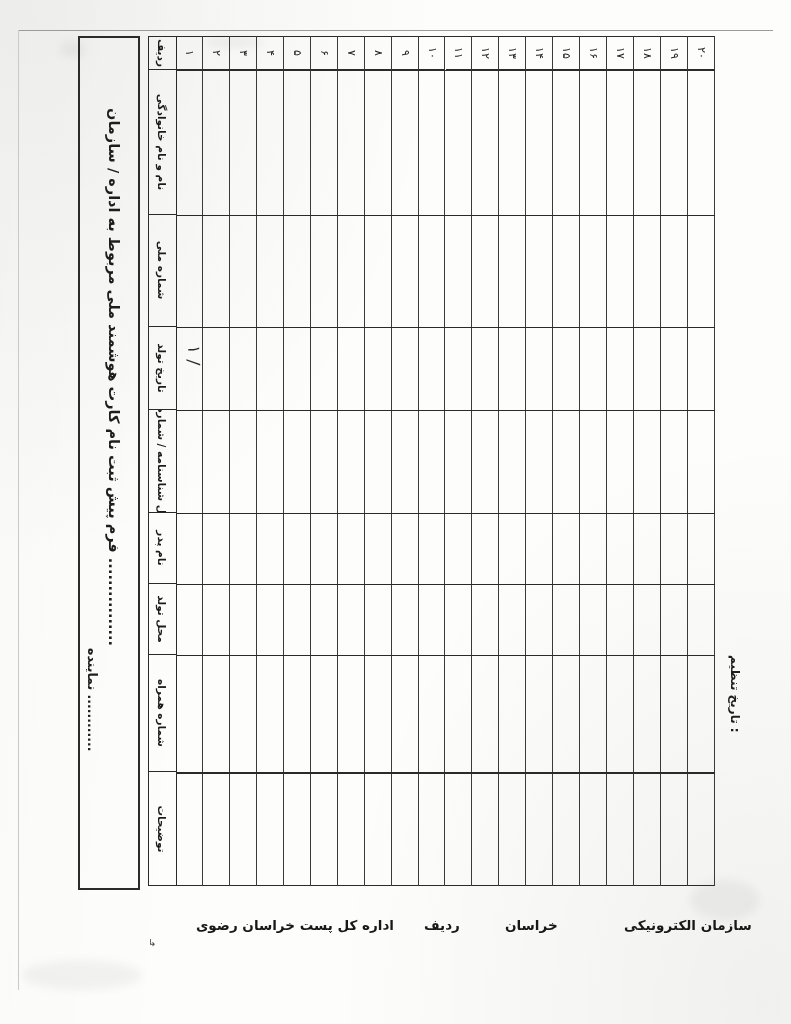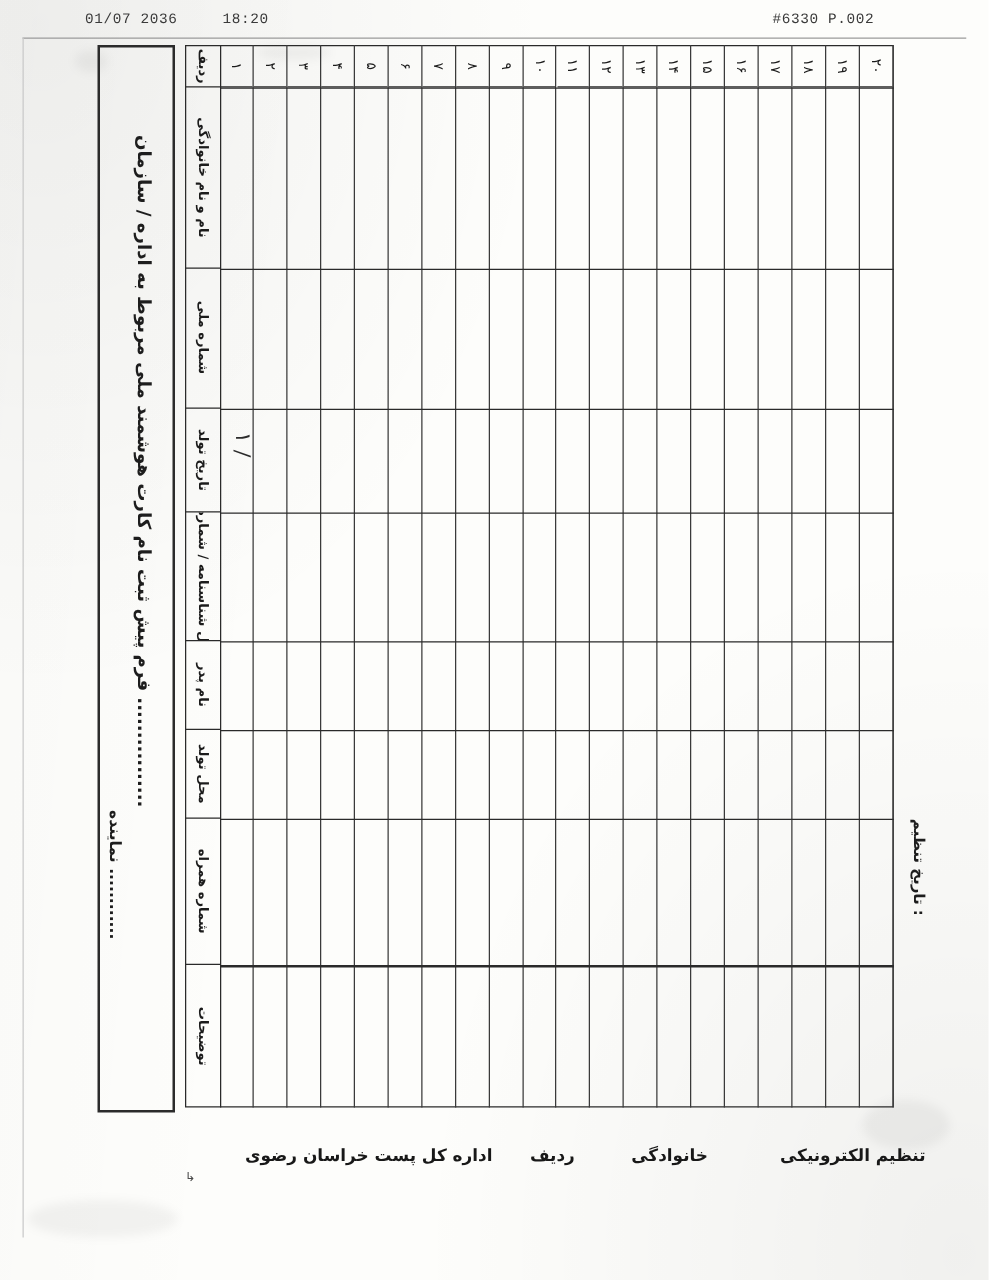--- a/index.html
+++ b/index.html
@@ -254,25 +254,20 @@
 <body>
 
 <div class="page">
   <div class="scan-noise"></div>
 
   <div class="smudge" style="left:60px;  top:40px;  width:26px; height:18px;"></div>
   <div class="smudge" style="left:205px; top:36px;  width:60px; height:12px;"></div>
   <div class="smudge" style="left:690px; top:880px; width:70px; height:40px;"></div>
   <div class="smudge" style="left:22px;  top:960px; width:120px;height:30px;"></div>
 
-  <div class="fax-header">
-    <span class="fax-date">01/07 2036</span>
-    <span class="fax-time">18:20</span>
-    <span class="fax-page">#6330 P.002</span>
-  </div>
 
   <div class="sheet-top-rule"></div>
   <div class="sheet-left-rule"></div>
 
   <div class="title-block">
     <div class="title-inner">
       <span class="vtext form-title">فرم پیش ثبت نام کارت هوشمند ملی مربوط به اداره / سازمان ................</span>
       <span class="vtext rep-label">نماینده ............</span>
     </div>
   </div>
@@ -417,19 +412,19 @@
         <div class="field-rule" style="top: 547.914px;"></div>
         <div class="field-rule" style="top: 618.849px;"></div>
         <div class="field-rule" style="top: 736.259px;"></div>
         <div class="hand-mark" style="left: 7.546px; top: 309.079px;">۱ /</div>
       </div>
   </div>
 
   <span class="side-note">تاریخ تنظیم :</span>
 
   <div class="footer">
-    <span class="f-epay">تنظیم الکترونیکی</span>
-    <span class="f-trans">خانوادگی</span>
+    <span class="f-epay">سازمان الکترونیکی</span>
+    <span class="f-trans">خراسان</span>
     <span class="f-other">ردیف</span>
     <span class="f-office">اداره کل پست خراسان رضوی</span>
     <span class="f-tick">↳</span>
   </div>
 </div>
 
 </body></html>

